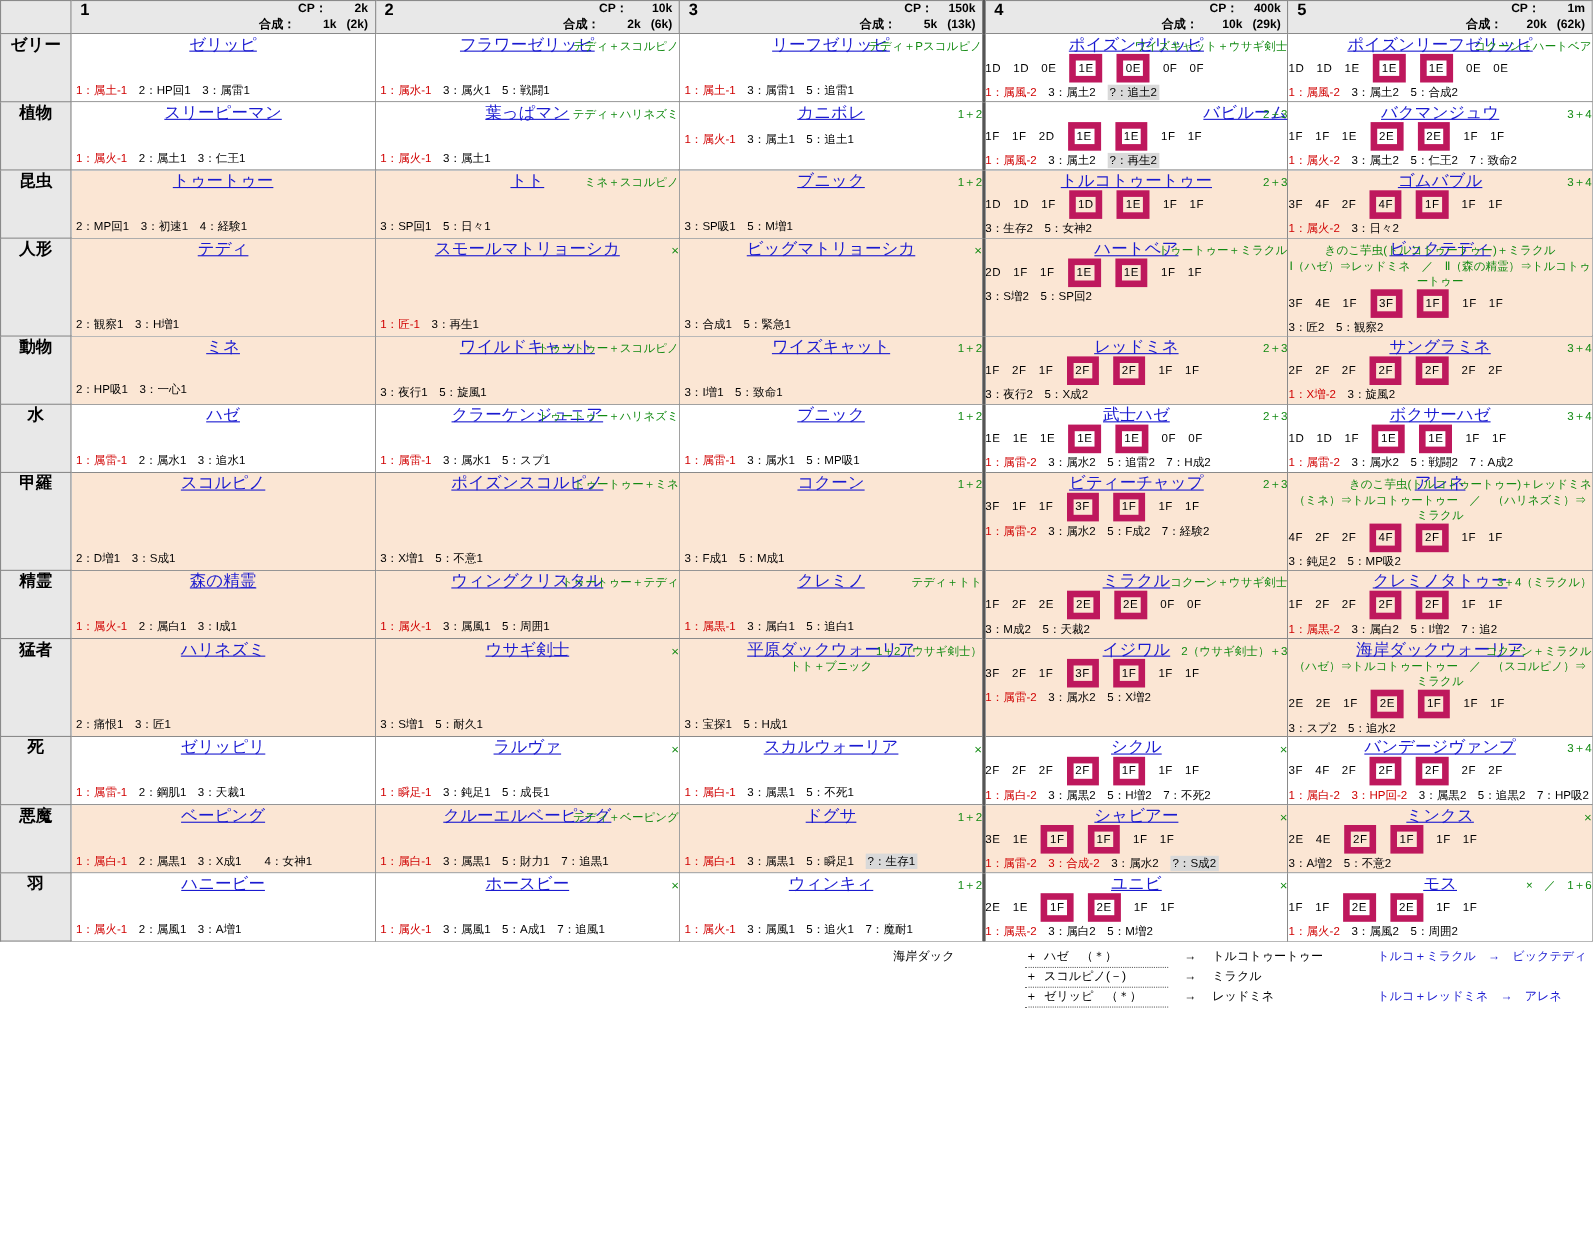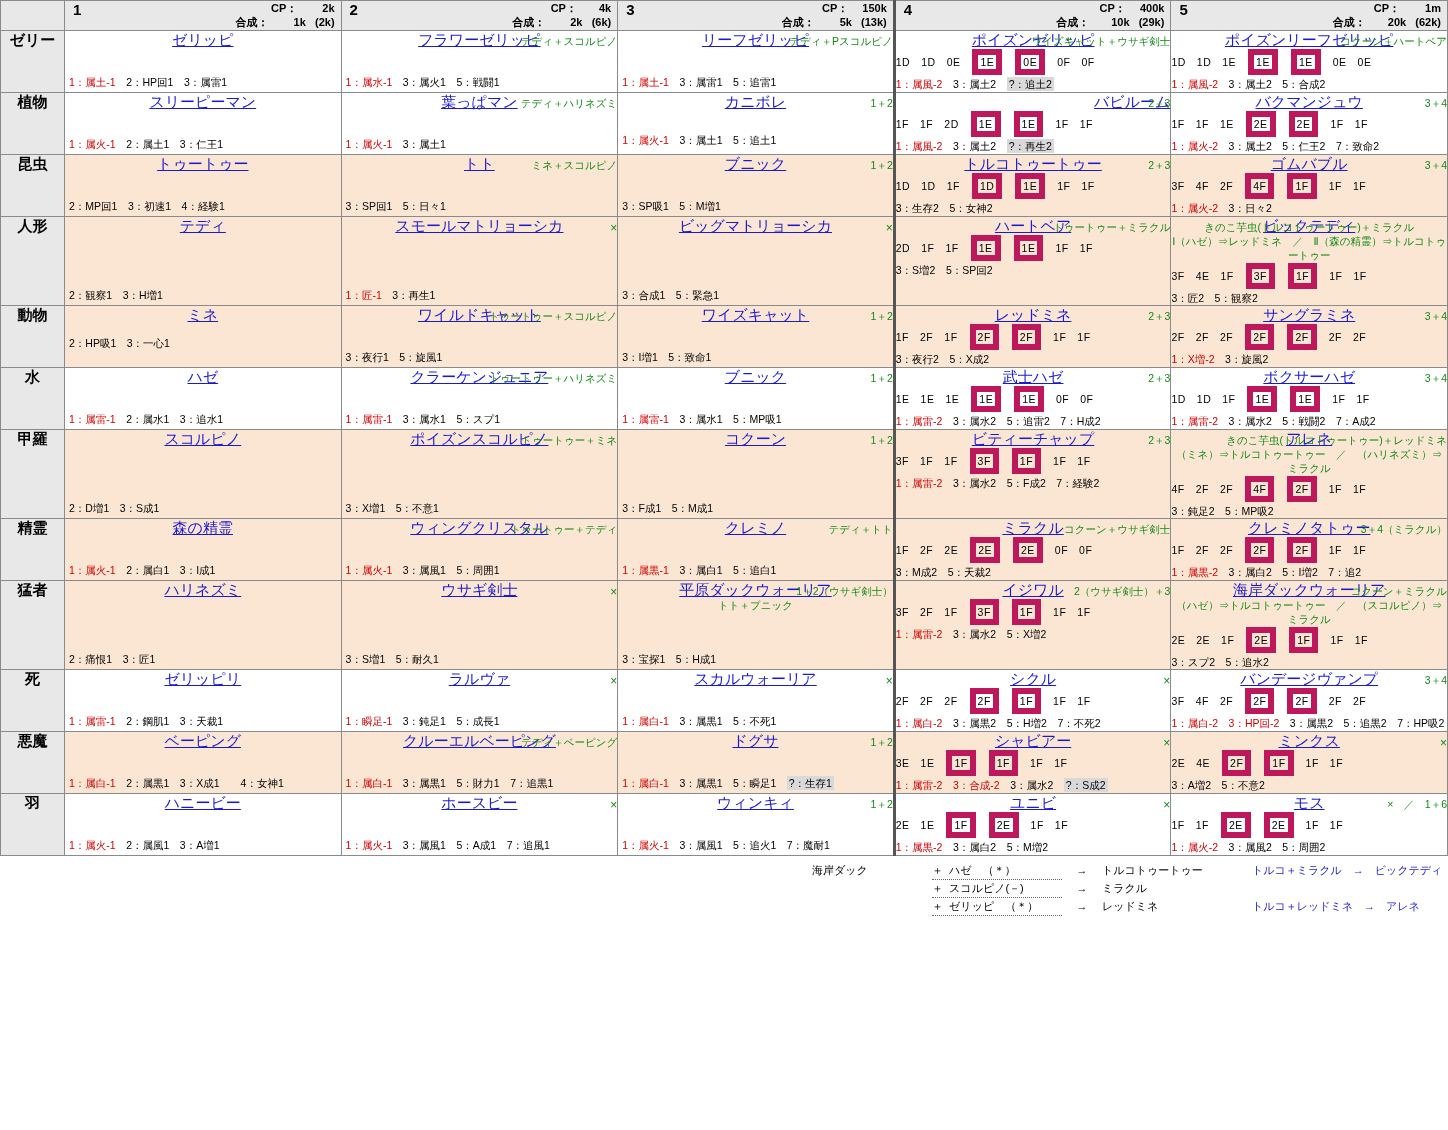--- a/index.html
+++ b/index.html
@@ -51,21 +51,21 @@
     <th class="colhdr">
       <div class="hdrnum">1</div>
       <div class="hdrcp">
         <div>CP：　　 2k</div>
         <div><span>合成：　　 1k</span>&nbsp;&nbsp;&nbsp;<span>(2k)</span></div>
       </div>
     </th>
     <th class="colhdr">
       <div class="hdrnum">2</div>
       <div class="hdrcp">
-        <div>CP：　　4k</div>
+        <div>CP：　　10k</div>
         <div><span>合成：　　 2k</span>&nbsp;&nbsp;&nbsp;<span>(6k)</span></div>
       </div>
     </th>
     <th class="colhdr">
       <div class="hdrnum">3</div>
       <div class="hdrcp">
         <div>CP：　 150k</div>
         <div><span>合成：　　 5k</span>&nbsp;&nbsp;&nbsp;<span>(13k)</span></div>
       </div>
     </th>
@@ -138,21 +138,21 @@
             <div class="nm" style="flex:1;text-align:center;"><span class="name">葉っぱマン</span></div>
           </div>
           <div style="text-align:right;margin-top:-15px;" class="recipe">テディ＋ハリネズミ</div>
           <div class="skills abs" style="position:absolute;bottom:3px;left:4px;"><span class="red">1：属火-1</span>　3：属土1</div>
         </td>
         <td class="cell white">
           <div class="topline">
             <div class="nm" style="flex:1;text-align:center;"><span class="name">カニボレ</span></div>
           </div>
           <div style="text-align:right;margin-top:-15px;" class="recipe">1＋2</div>
-          <div class="skills abs" style="position:absolute;bottom:7px;left:4px;"><span class="red">1：属火-1</span>　3：属土1　5：追土1</div>
+          <div class="skills abs" style="position:absolute;bottom:20px;left:4px;"><span class="red">1：属火-1</span>　3：属土1　5：追土1</div>
         </td>
         <td class="cell white thickleft">
           <div class="topline">
             <div class="nm" style="flex:1;text-align:right;"><span class="name">バビルーム</span></div>
           </div>
           <div style="text-align:right;margin-top:-15px;" class="recipe">2＋3</div>
           <div class="stats">1F　1F　2D　<span class="box">1E</span>　<span class="box">1E</span>　1F　1F</div>
           <div class="skills"><span class="red">1：属風-2</span>　3：属土2　<span class="grey">?：再生2</span></div>
         </td>
         <td class="cell white">
@@ -242,21 +242,21 @@
           <div class="stats">3F　4E　1F　<span class="box">3F</span>　<span class="box">1F</span>　1F　1F</div>
           <div class="skills">3：匠2　5：観察2</div>
         </td>
       </tr>
       <tr>
         <td class="rowhdr">動物</td>
         <td class="cell shade">
           <div class="topline">
             <div class="nm" style="flex:1;text-align:center;"><span class="name">ミネ</span></div>
           </div>
-          <div class="skills abs" style="position:absolute;bottom:17px;left:4px;">2：HP吸1　3：一心1</div>
+          <div class="skills abs" style="position:absolute;bottom:6px;left:4px;">2：HP吸1　3：一心1</div>
         </td>
         <td class="cell shade">
           <div class="topline">
             <div class="nm" style="flex:1;text-align:center;"><span class="name">ワイルドキャット</span></div>
           </div>
           <div style="text-align:right;margin-top:-15px;" class="recipe">トゥートゥー＋スコルピノ</div>
           <div class="skills abs" style="position:absolute;bottom:3px;left:4px;">3：夜行1　5：旋風1</div>
         </td>
         <td class="cell shade">
           <div class="topline">

